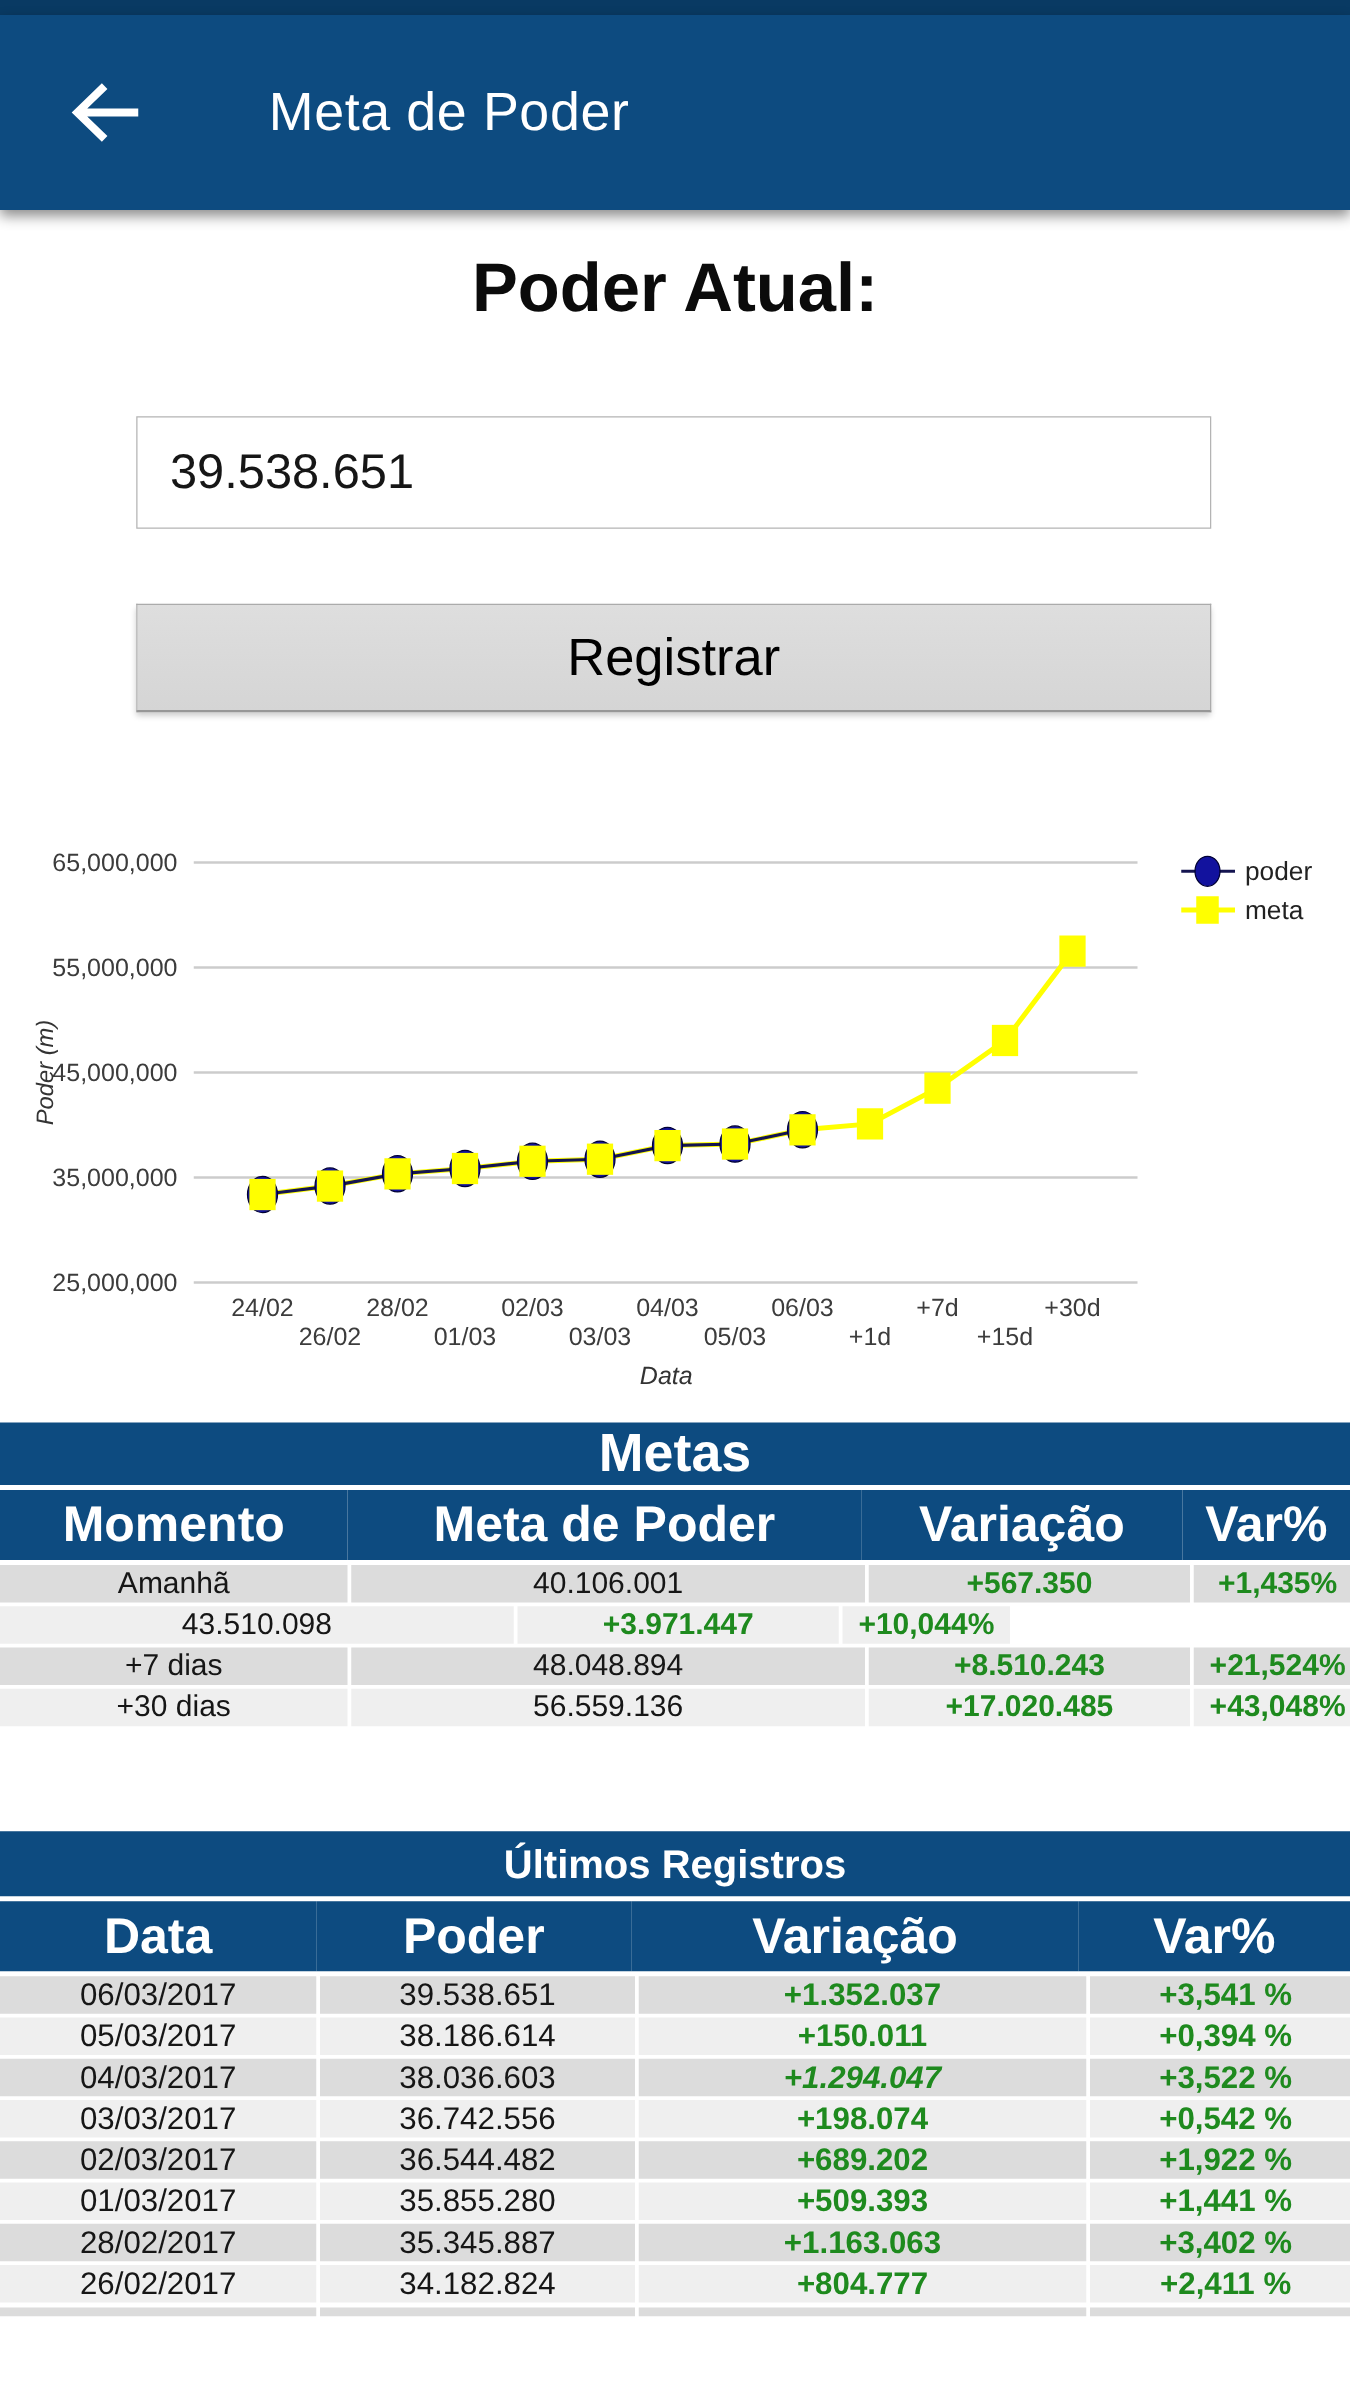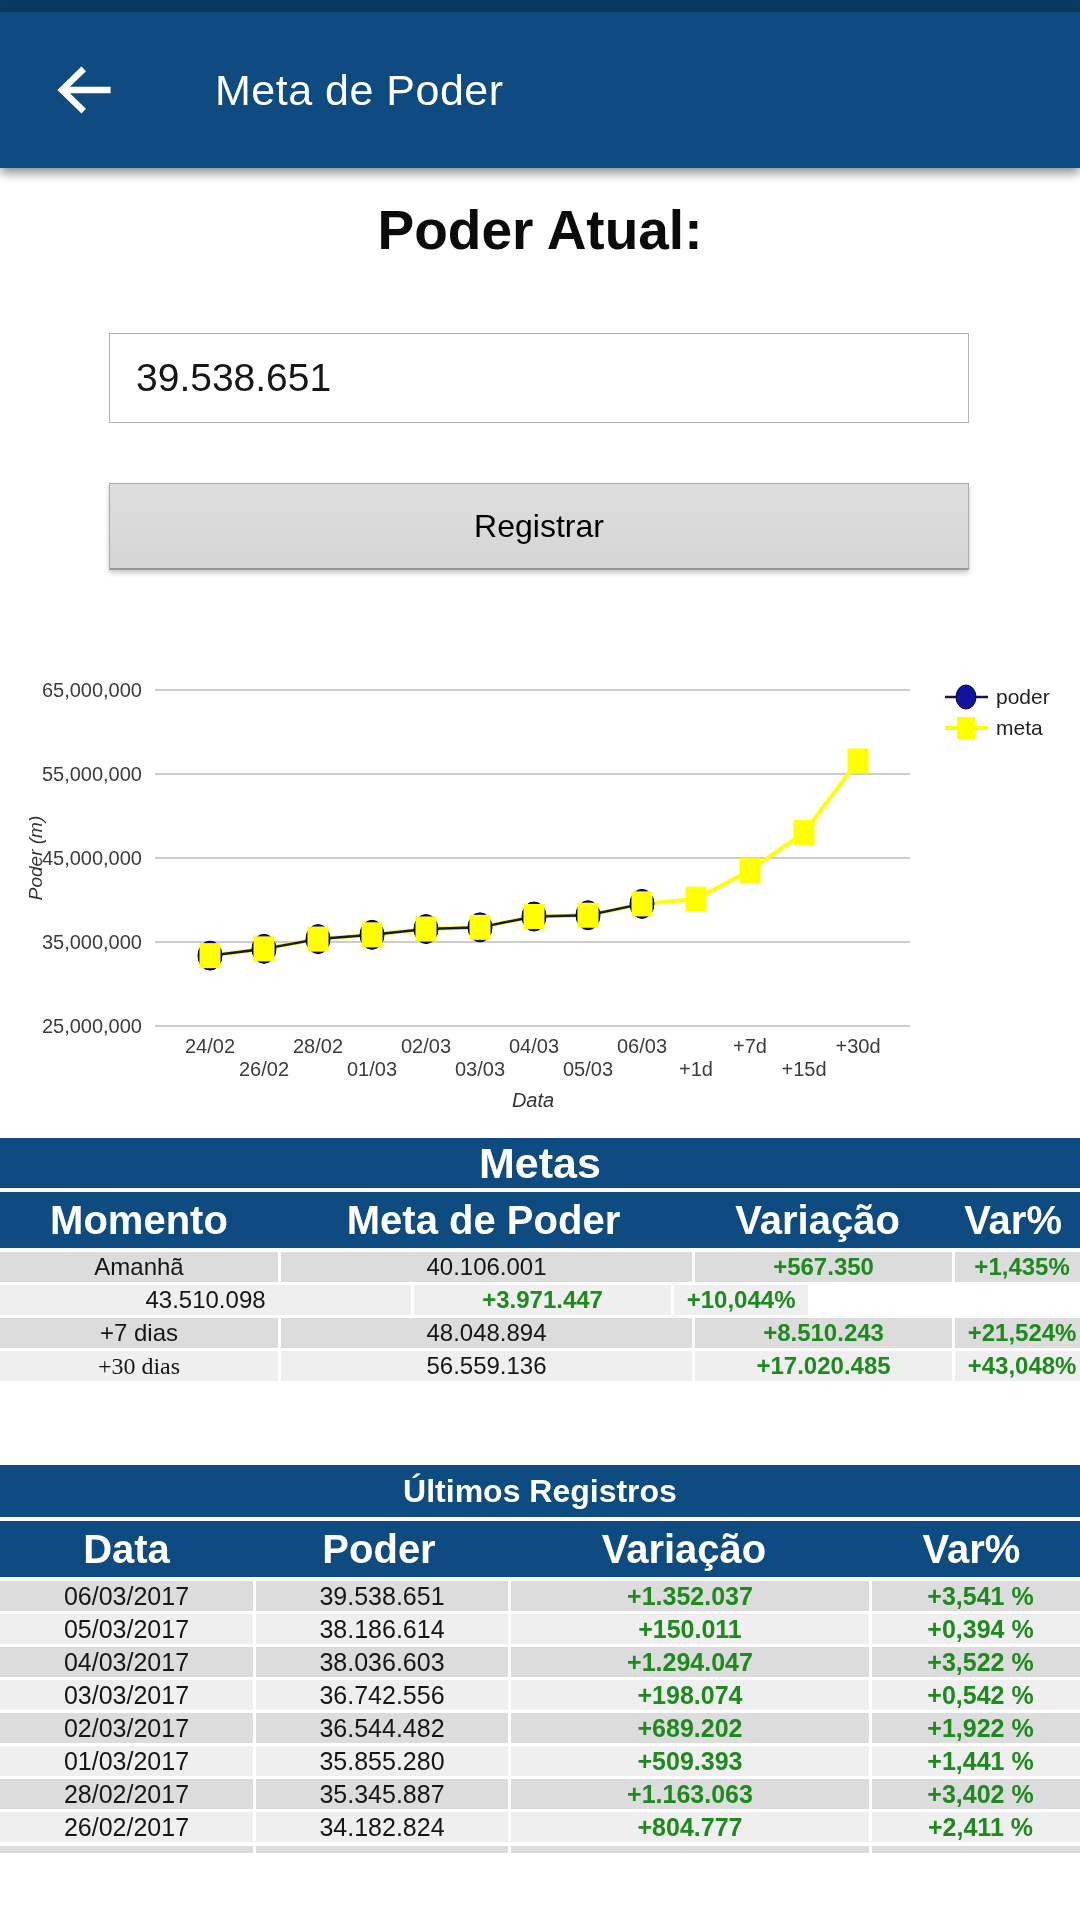--- a/index.html
+++ b/index.html
@@ -15,21 +15,21 @@
   .app-title{color:#fff;font-size:43px;margin-left:95px;letter-spacing:.5px}
 
   
   .h1{position:absolute;top:198px;left:0;width:1080px;text-align:center;margin:0;
       font-size:55px;font-weight:700;color:#0b0b0b}
   .power-input{position:absolute;left:109px;top:333px;width:860px;height:90px;box-sizing:border-box;
       border:1px solid #b4b4b4;background:#fff;font-size:39px;color:#161616;
       padding:0 20px 0 26px;font-family:"Liberation Sans",sans-serif}
   .register-btn{position:absolute;left:109px;top:483px;width:860px;height:87px;
       background:linear-gradient(#dedede,#d5d5d5);border:1px solid #ababab;border-bottom:2px solid #979797;
-      box-shadow:0 3px 5px rgba(0,0,0,.22);font-size:32px;color:#000;cursor:pointer;
+      box-shadow:0 3px 5px rgba(0,0,0,.22);font-size:42px;color:#000;cursor:pointer;
       font-family:"Liberation Sans",sans-serif}
 
   
   #chart{position:absolute;top:635px;left:0;width:1080px;height:490px}
 
   
   .dtable{position:absolute;left:0;width:1080px}
   #metas-table{top:1138px}
   #registros-table{top:1465px}
   .t-title{height:50px;background:#0d4b80;color:#fff;font-weight:700;font-size:43px;
@@ -145,21 +145,21 @@
         <div class="cell pos" style="flex: 0 0 23.8%;">+3.971.447</div>
         <div class="cell pos" style="flex: 0 0 12.41%;">+10,044%</div>
       </div>
       <div class="t-row even">
         <div class="cell" style="flex: 0 0 25.74%;">+7 dias</div>
         <div class="cell" style="flex: 0 0 38.06%;">48.048.894</div>
         <div class="cell pos" style="flex: 0 0 23.8%;">+8.510.243</div>
         <div class="cell pos" style="flex: 0 0 12.41%;">+21,524%</div>
       </div>
       <div class="t-row odd">
-        <div class="cell" style="flex: 0 0 25.74%; font-family: Liberation Serif, serif;">+30 dias</div>
+        <div class="cell" style="flex: 0 0 25.74%;">+30 dias</div>
         <div class="cell" style="flex: 0 0 38.06%;">56.559.136</div>
         <div class="cell pos" style="flex: 0 0 23.8%;">+17.020.485</div>
         <div class="cell pos" style="flex: 0 0 12.41%;">+43,048%</div>
       </div>
     </div>
 </div>
 
 <div class="dtable" id="registros-table">
   <div class="t-title">Últimos Registros</div>
   <div class="t-head">
@@ -177,21 +177,21 @@
       </div>
       <div class="t-row odd">
         <div class="cell" style="flex: 0 0 23.43%;">05/03/2017</div>
         <div class="cell" style="flex: 0 0 23.33%; text-align: center;">38.186.614</div>
         <div class="cell pos" style="flex: 0 0 33.15%;">+150.011</div>
         <div class="cell pos" style="flex: 0 0 20.09%;">+0,394 %</div>
       </div>
       <div class="t-row even">
         <div class="cell" style="flex: 0 0 23.43%;">04/03/2017</div>
         <div class="cell" style="flex: 0 0 23.33%;">38.036.603</div>
-        <div class="cell pos" style="flex: 0 0 33.15%;">+1.294.047</div>
+        <div class="cell pos" style="flex: 0 0 33.15%; font-style: italic;">+1.294.047</div>
         <div class="cell pos" style="flex: 0 0 20.09%;">+3,522 %</div>
       </div>
       <div class="t-row odd">
         <div class="cell" style="flex: 0 0 23.43%;">03/03/2017</div>
         <div class="cell" style="flex: 0 0 23.33%;">36.742.556</div>
         <div class="cell pos" style="flex: 0 0 33.15%;">+198.074</div>
         <div class="cell pos" style="flex: 0 0 20.09%;">+0,542 %</div>
       </div>
       <div class="t-row even">
         <div class="cell" style="flex: 0 0 23.43%;">02/03/2017</div>

